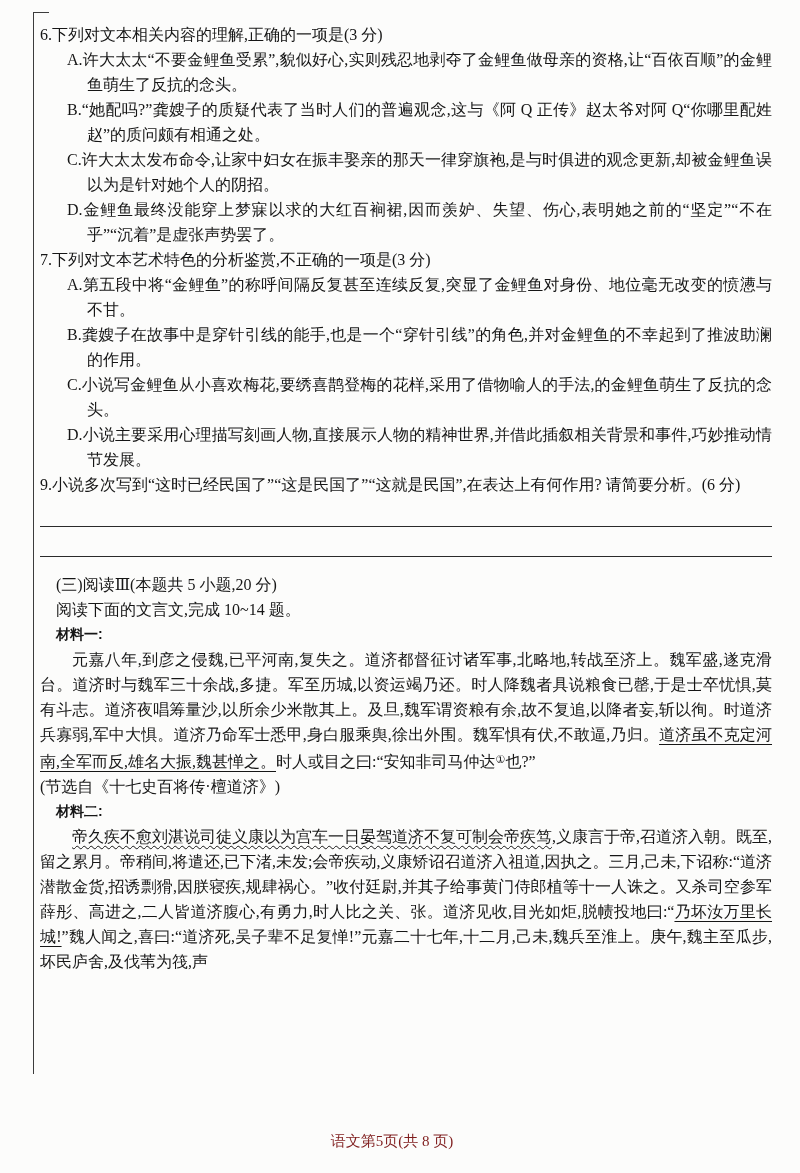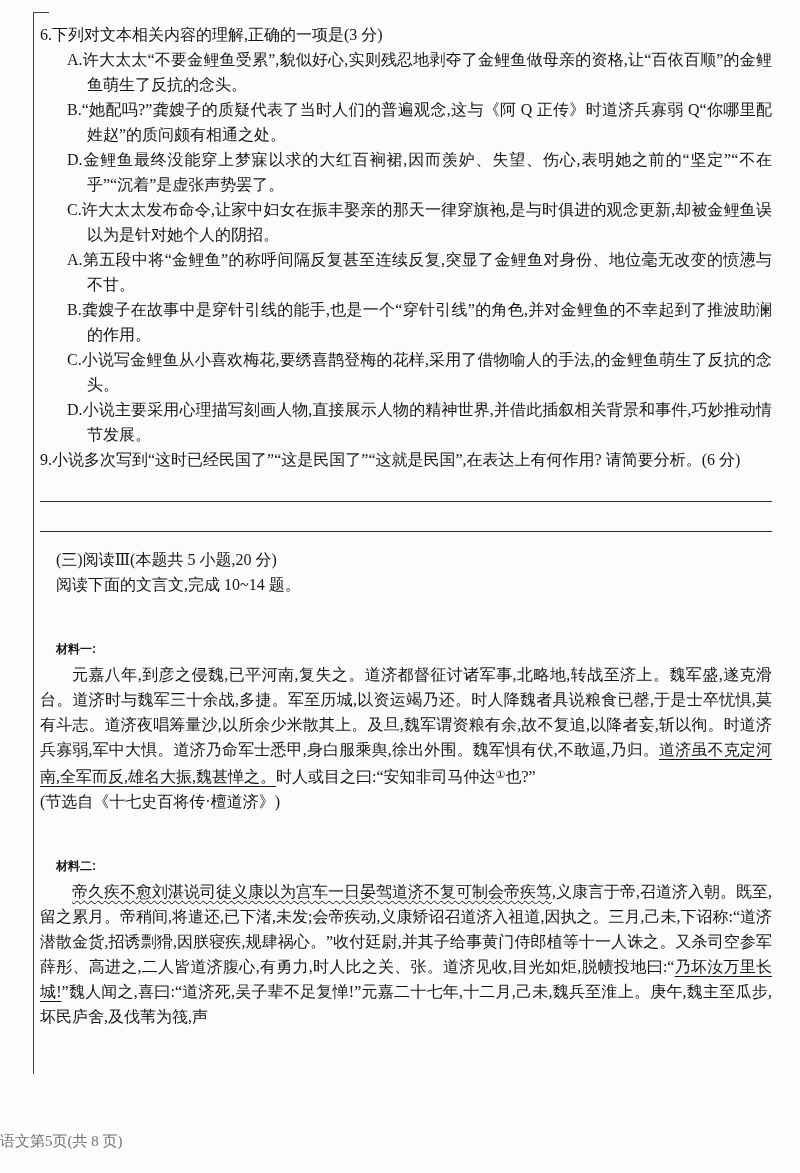--- a/index.html
+++ b/index.html
@@ -21,51 +21,51 @@
   }
   .question { margin: 0; }
   .q-stem  { padding-left: 18px; text-indent: -18px; }
   .option  { margin-left: 27px; padding-left: 20px; text-indent: -20px; }
   .answer-line { height: 29px; border-bottom: 1px solid #2a2a2a; }
   .section-header { margin-top: 15px; text-indent: 16px; }
   .section-intro  { text-indent: 16px; }
   .material-label {
     text-indent: 16px; font-weight: bold;
     font-family: "Liberation Sans", "DejaVu Sans", sans-serif;
-    font-size: 12px;
-    margin-top: 40px;
+    font-size: 14px;
   }
   .cj-para { margin: 0; text-indent: 32px; }
   .seg-normal {}
   .seg-underline { text-decoration: underline; text-underline-offset: 4px; text-decoration-thickness: 1px; }
   .seg-wavy { text-decoration: underline; text-decoration-style: wavy; text-underline-offset: 3px; text-decoration-thickness: 1px; }
   .seg-sup { font-size: 11px; vertical-align: 4px; }
   .source-line { text-align: left; padding-right: 6px; }
   .footer {
     position: absolute; left: 0; right: 16px; bottom: 22px;
-    text-align: left; font-size: 15px; color: #737373;
+    text-align: center; font-size: 15px; color: #7f1d1d;
   }
 </style>
 </head>
 <body>
 
 <div class="page">
   <div class="border-tick"></div>
   <div class="border-vline"></div>
 
   <div class="content">
     <div>
         <div class="question">
           <div class="q-stem">6.下列对文本相关内容的理解,正确的一项是(3 分)</div>
           <div class="option">A.许大太太“不要金鲤鱼受累”,貌似好心,实则残忍地剥夺了金鲤鱼做母亲的资格,让“百依百顺”的金鲤鱼萌生了反抗的念头。</div>
-          <div class="option">B.“她配吗?”龚嫂子的质疑代表了当时人们的普遍观念,这与《阿 Q 正传》时道济兵寡弱 Q“你哪里配姓赵”的质问颇有相通之处。</div>
+          <div class="option">B.“她配吗?”龚嫂子的质疑代表了当时人们的普遍观念,这与《阿 Q 正传》赵太爷对阿 Q“你哪里配姓赵”的质问颇有相通之处。</div>
+          <div class="option">C.许大太太发布命令,让家中妇女在振丰娶亲的那天一律穿旗袍,是与时俱进的观念更新,却被金鲤鱼误以为是针对她个人的阴招。</div>
           <div class="option">D.金鲤鱼最终没能穿上梦寐以求的大红百裥裙,因而羡妒、失望、伤心,表明她之前的“坚定”“不在乎”“沉着”是虚张声势罢了。</div>
-          <div class="option">C.许大太太发布命令,让家中妇女在振丰娶亲的那天一律穿旗袍,是与时俱进的观念更新,却被金鲤鱼误以为是针对她个人的阴招。</div>
         </div>
         <div class="question">
+          <div class="q-stem">7.下列对文本艺术特色的分析鉴赏,不正确的一项是(3 分)</div>
           <div class="option">A.第五段中将“金鲤鱼”的称呼间隔反复甚至连续反复,突显了金鲤鱼对身份、地位毫无改变的愤懑与不甘。</div>
           <div class="option">B.龚嫂子在故事中是穿针引线的能手,也是一个“穿针引线”的角色,并对金鲤鱼的不幸起到了推波助澜的作用。</div>
           <div class="option">C.小说写金鲤鱼从小喜欢梅花,要绣喜鹊登梅的花样,采用了借物喻人的手法,的金鲤鱼萌生了反抗的念头。</div>
           <div class="option">D.小说主要采用心理描写刻画人物,直接展示人物的精神世界,并借此插叙相关背景和事件,巧妙推动情节发展。</div>
         </div>
         <div class="question">
           <div class="q-stem">9.小说多次写到“这时已经民国了”“这是民国了”“这就是民国”,在表达上有何作用? 请简要分析。(6 分)</div>
           <div class="answer-line"></div>
           <div class="answer-line"></div>
         </div>

